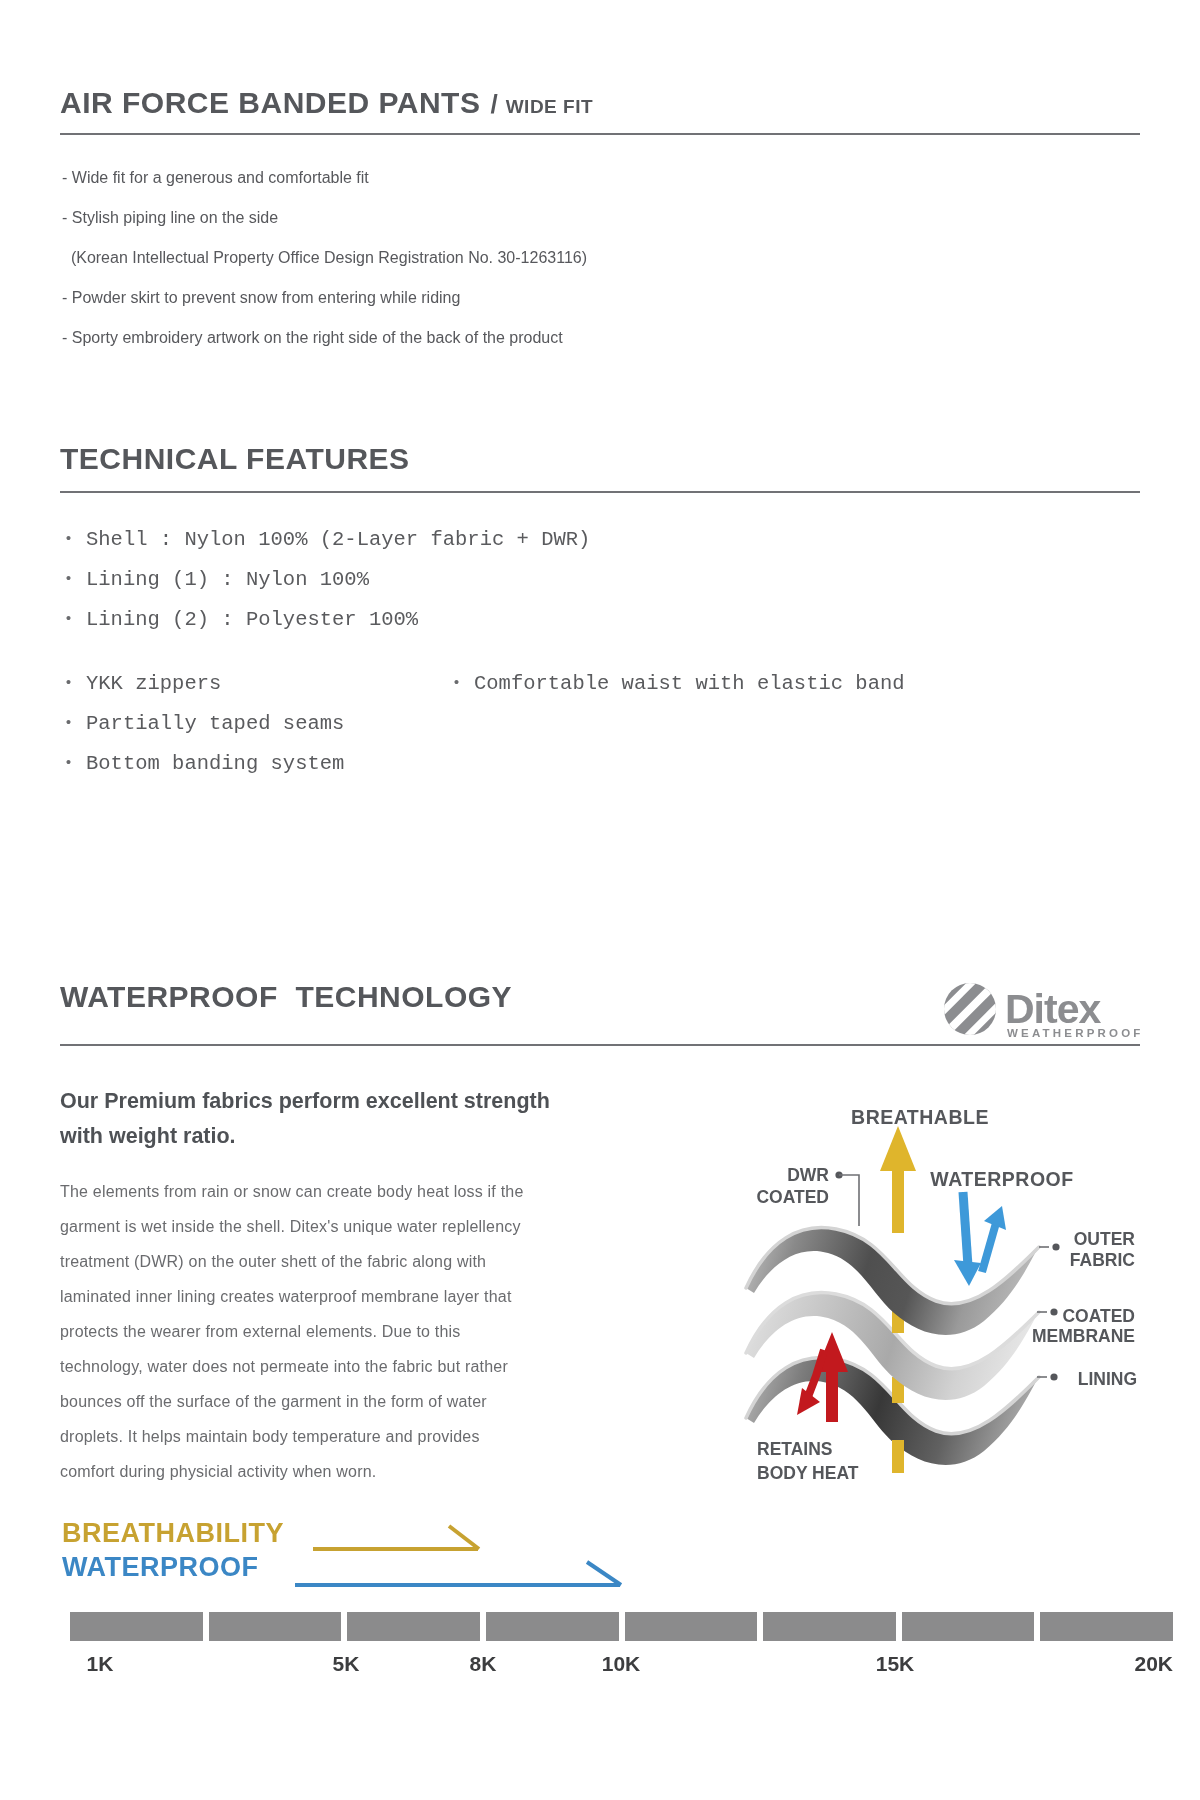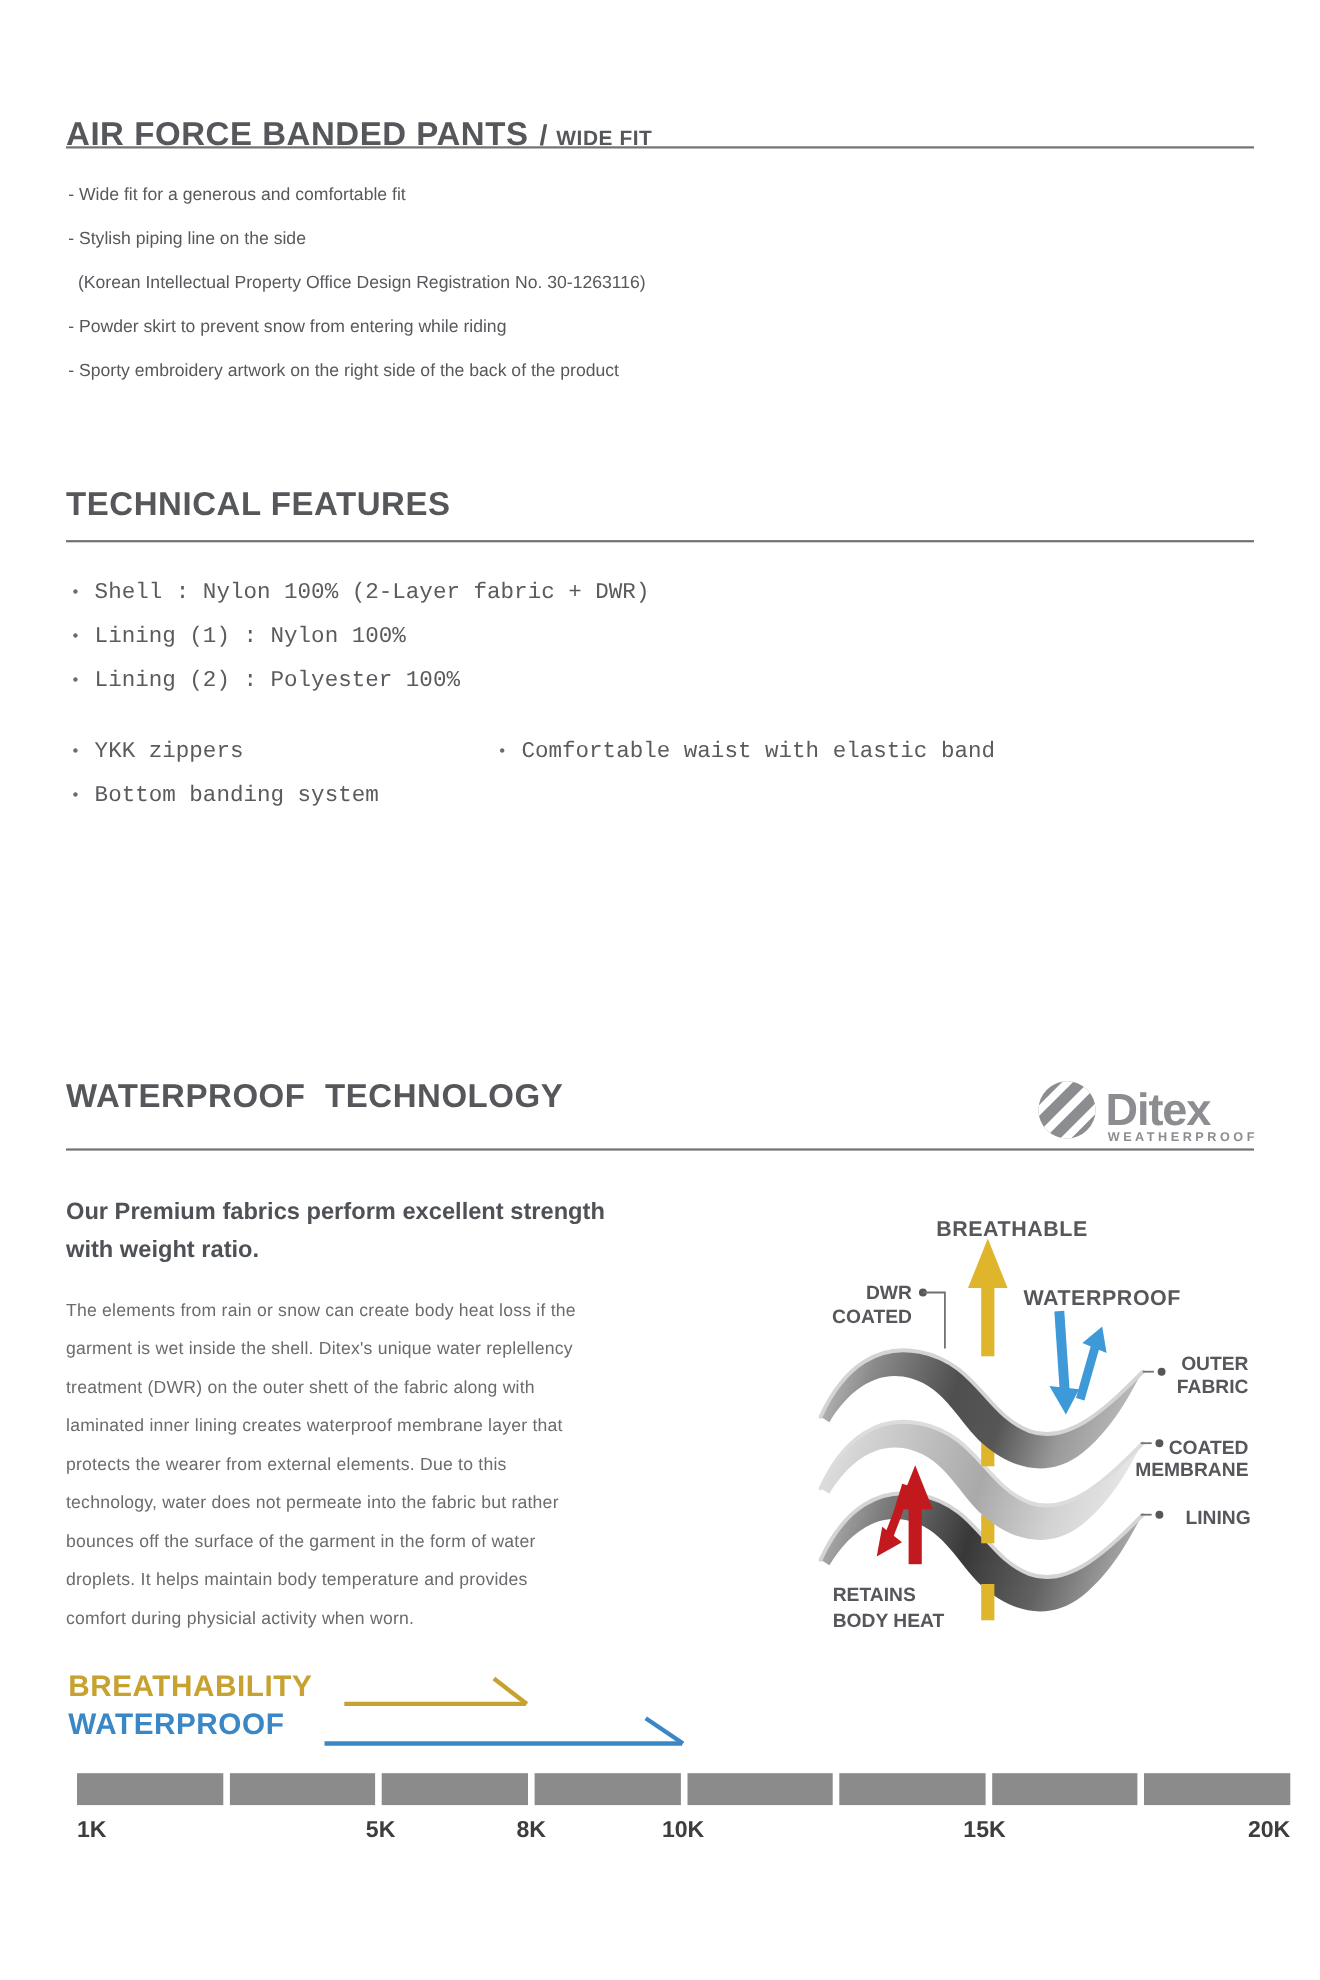--- a/index.html
+++ b/index.html
@@ -1,20 +1,20 @@
 <!DOCTYPE html>
 <html><head>
 <meta charset="utf-8">
 <style>
   html,body{margin:0;padding:0;background:#ffffff;}
   body{font-family:"Liberation Sans", sans-serif;}
   .page{position:relative;width:1200px;height:1800px;background:#fff;overflow:hidden;}
   .abs{position:absolute;}
   .rule{position:absolute;height:2px;background:#717276;}
-  .h1{font-size:30px;font-weight:bold;color:#55575B;letter-spacing:.5px;white-space:pre;margin-top:20px;}
+  .h1{font-size:30px;font-weight:bold;color:#55575B;letter-spacing:.5px;white-space:pre;}
   .h1-slash{font-size:26px;font-weight:bold;color:#55575B;margin-left:10px;}
   .h1-sub{font-size:19px;font-weight:bold;color:#55575B;letter-spacing:.5px;margin-left:8px;}
   .h2{font-size:30px;font-weight:bold;color:#55575B;letter-spacing:.5px;white-space:pre;}
   .plist{list-style:none;margin:0;padding:0;}
   .plist li{font-size:16px;color:#57585C;line-height:40px;white-space:pre-wrap;}
   .dotlist{list-style:none;margin:0;padding:0;font-family:Liberation Mono, monospace;}
   .dotlist li{position:relative;font-size:20.5px;color:#5A5B5E;line-height:40px;padding-left:24px;}
   .dotlist li::before{content:"•";position:absolute;left:2px;top:0;font-size:15px;color:#6A6B6E;}
   .intro{font-size:21.5px;font-weight:bold;color:#4E5155;line-height:35px;white-space:pre-line;}
   .bodytext{font-size:16px;color:#6A6B6E;line-height:35px;white-space:pre-line;letter-spacing:.2px;}
@@ -49,20 +49,21 @@
   <div class="rule" style="left:60px;top:491px;width:1080px;"></div>
 
   <ul class="dotlist abs" style="left:62px;top:520px;">
     <li>Shell : Nylon 100% (2-Layer fabric + DWR)</li>
     <li>Lining (1) : Nylon 100%</li>
     <li>Lining (2) : Polyester 100%</li>
   </ul>
 
   <ul class="dotlist abs" style="left:62px;top:664px;">
     <li>YKK zippers</li>
+    <li>Partially taped seams</li>
     <li>Bottom banding system</li>
   </ul>
   <ul class="dotlist abs" style="left:450px;top:664px;">
     <li>Comfortable waist with elastic band</li>
   </ul>
 
   <div class="h2 abs" style="left:60px;top:980px;">WATERPROOF  TECHNOLOGY</div>
   <div class="rule" style="left:60px;top:1044px;width:1080px;"></div>
 
   <div class="abs" style="left:943px;top:979px;width:200px;height:60px;">
@@ -198,20 +199,20 @@
   <div class="scalebar" style="left:70px;top:1612px;width:1103px;">
     <div class="seg"></div>
     <div class="seg"></div>
     <div class="seg"></div>
     <div class="seg"></div>
     <div class="seg"></div>
     <div class="seg"></div>
     <div class="seg"></div>
     <div class="seg"></div>
   </div>
-  <span class="tick" style="left:70px;top:1652px;text-align:left;">1K</span>
+  <span class="tick" style="left:70px;top:1652px;text-align:center;">1K</span>
   <span class="tick" style="left:316px;top:1652px;text-align:center;">5K</span>
   <span class="tick" style="left:453px;top:1652px;text-align:center;">8K</span>
   <span class="tick" style="left:591px;top:1652px;text-align:center;">10K</span>
   <span class="tick" style="left:865px;top:1652px;text-align:center;">15K</span>
   <span class="tick" style="left:1113px;top:1652px;text-align:right;">20K</span>
 
 </div>
 
 </body></html>

